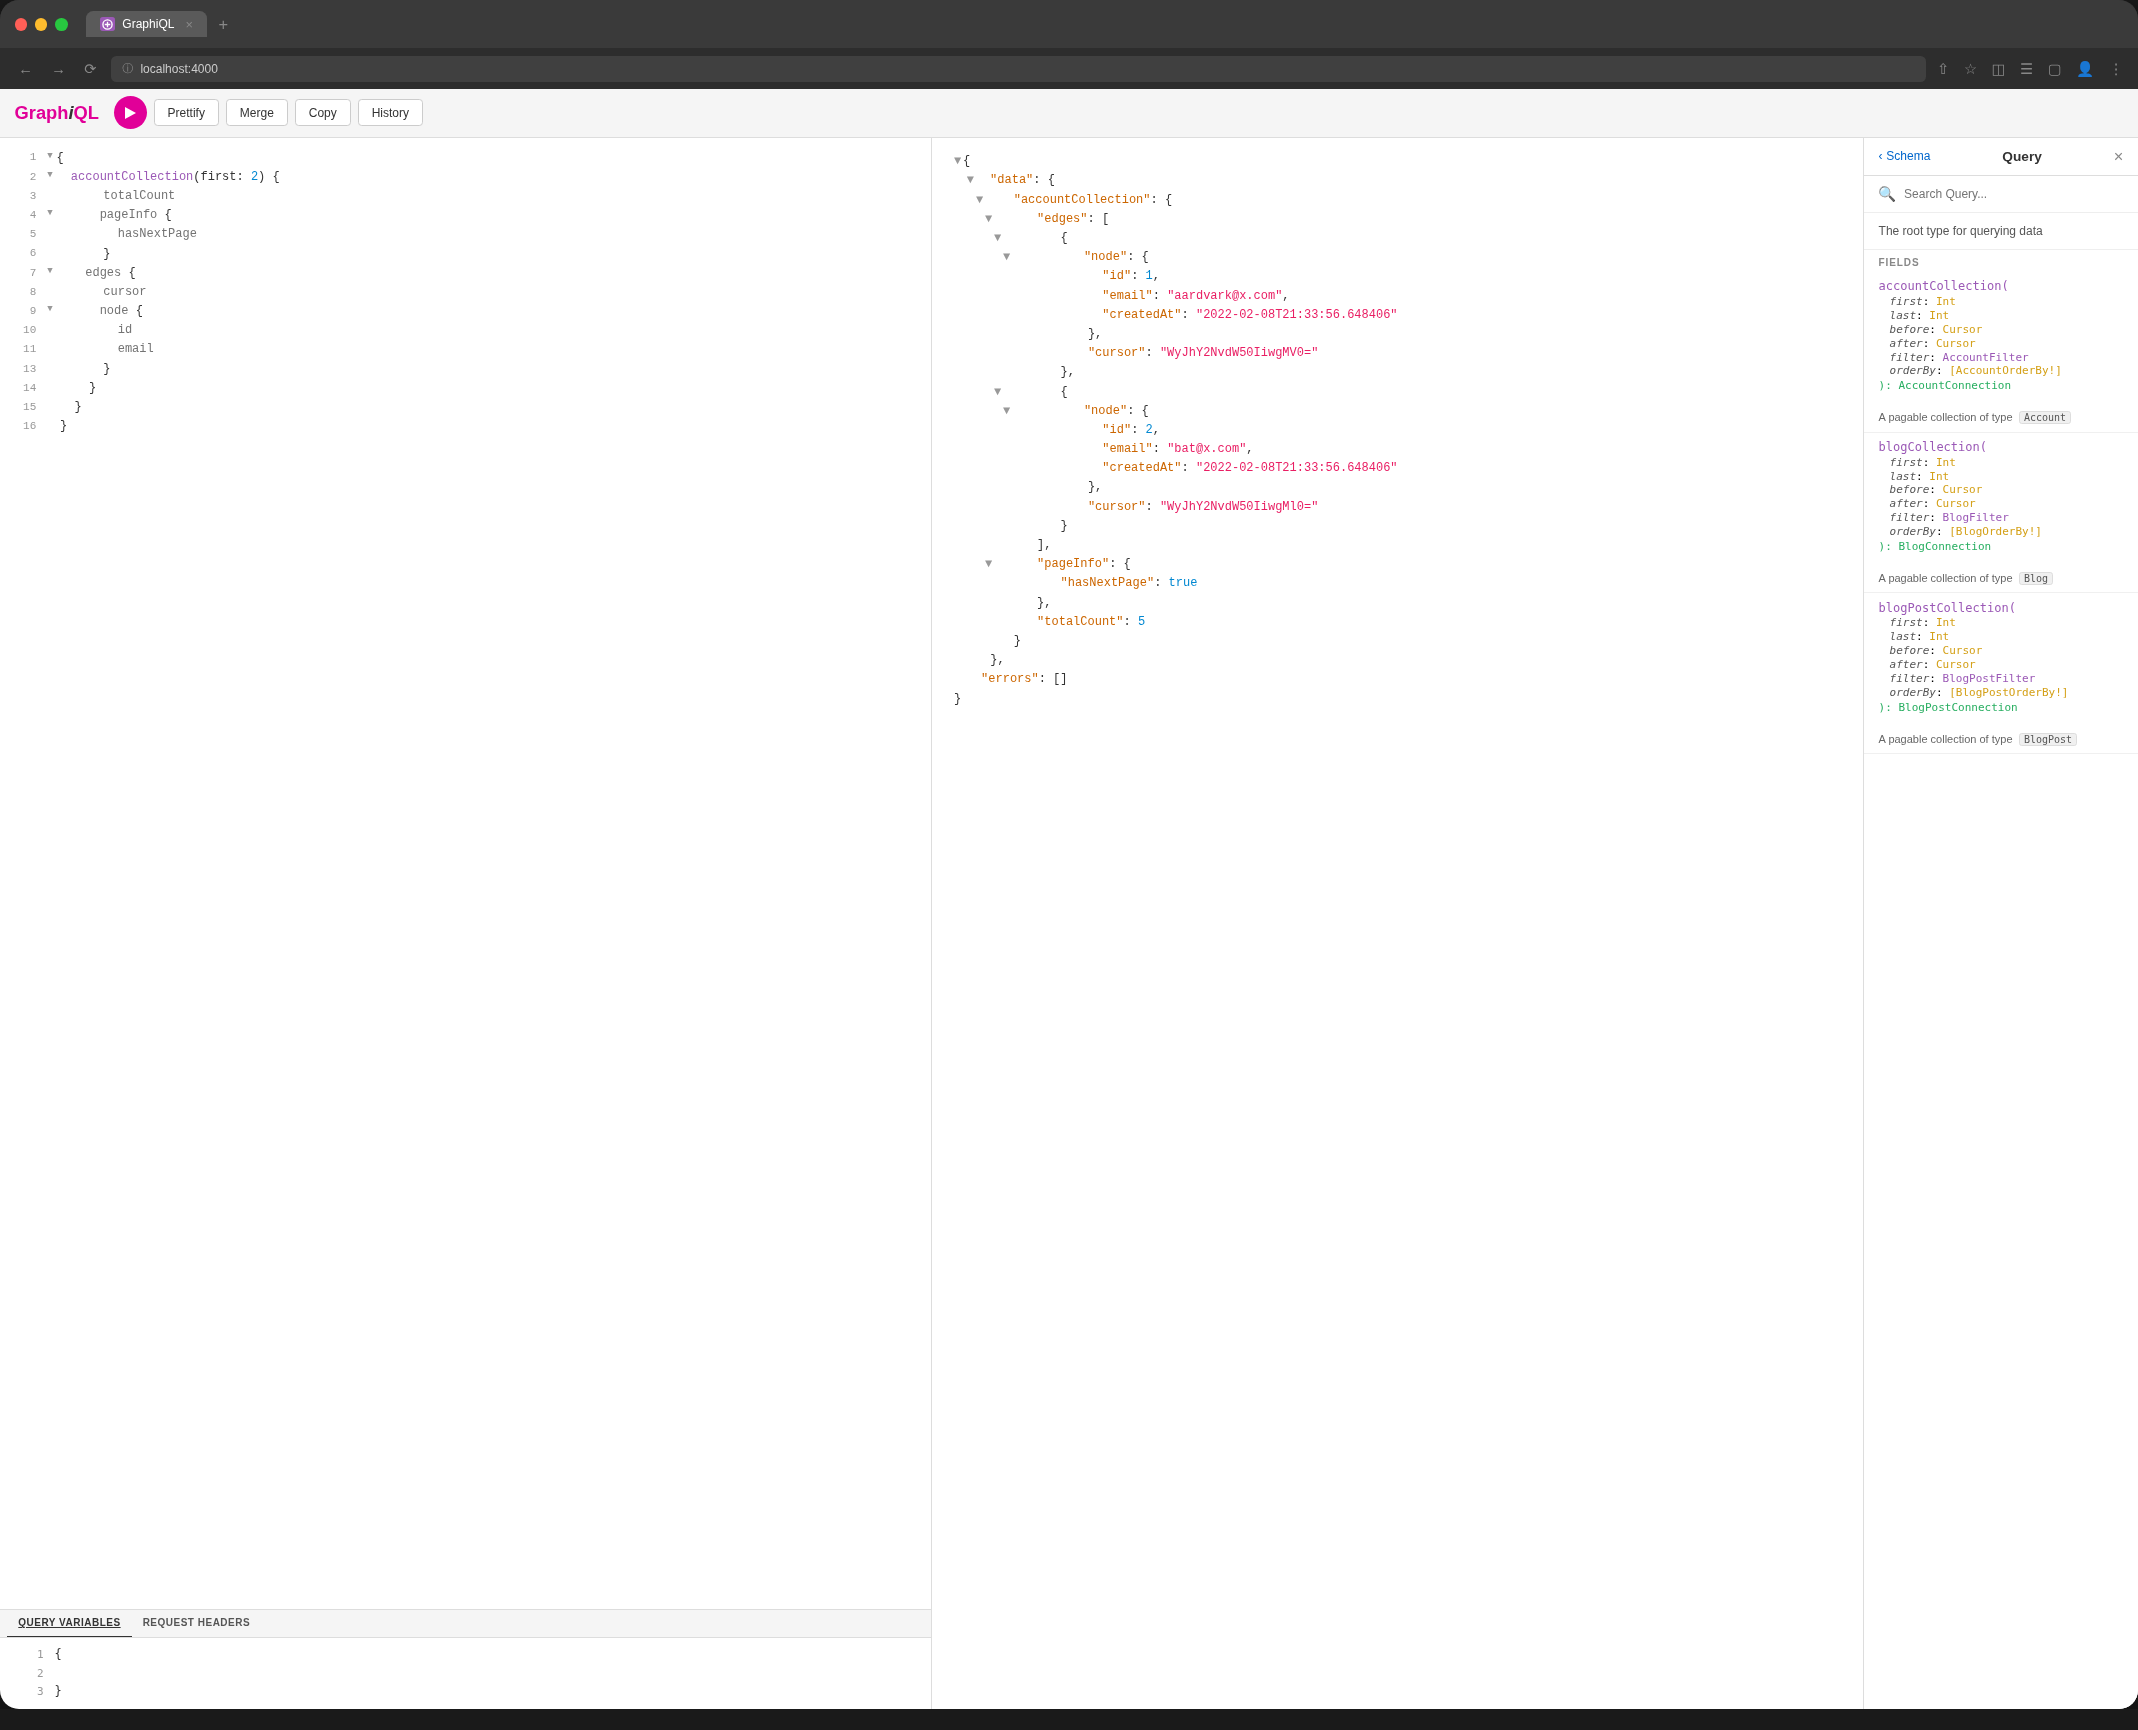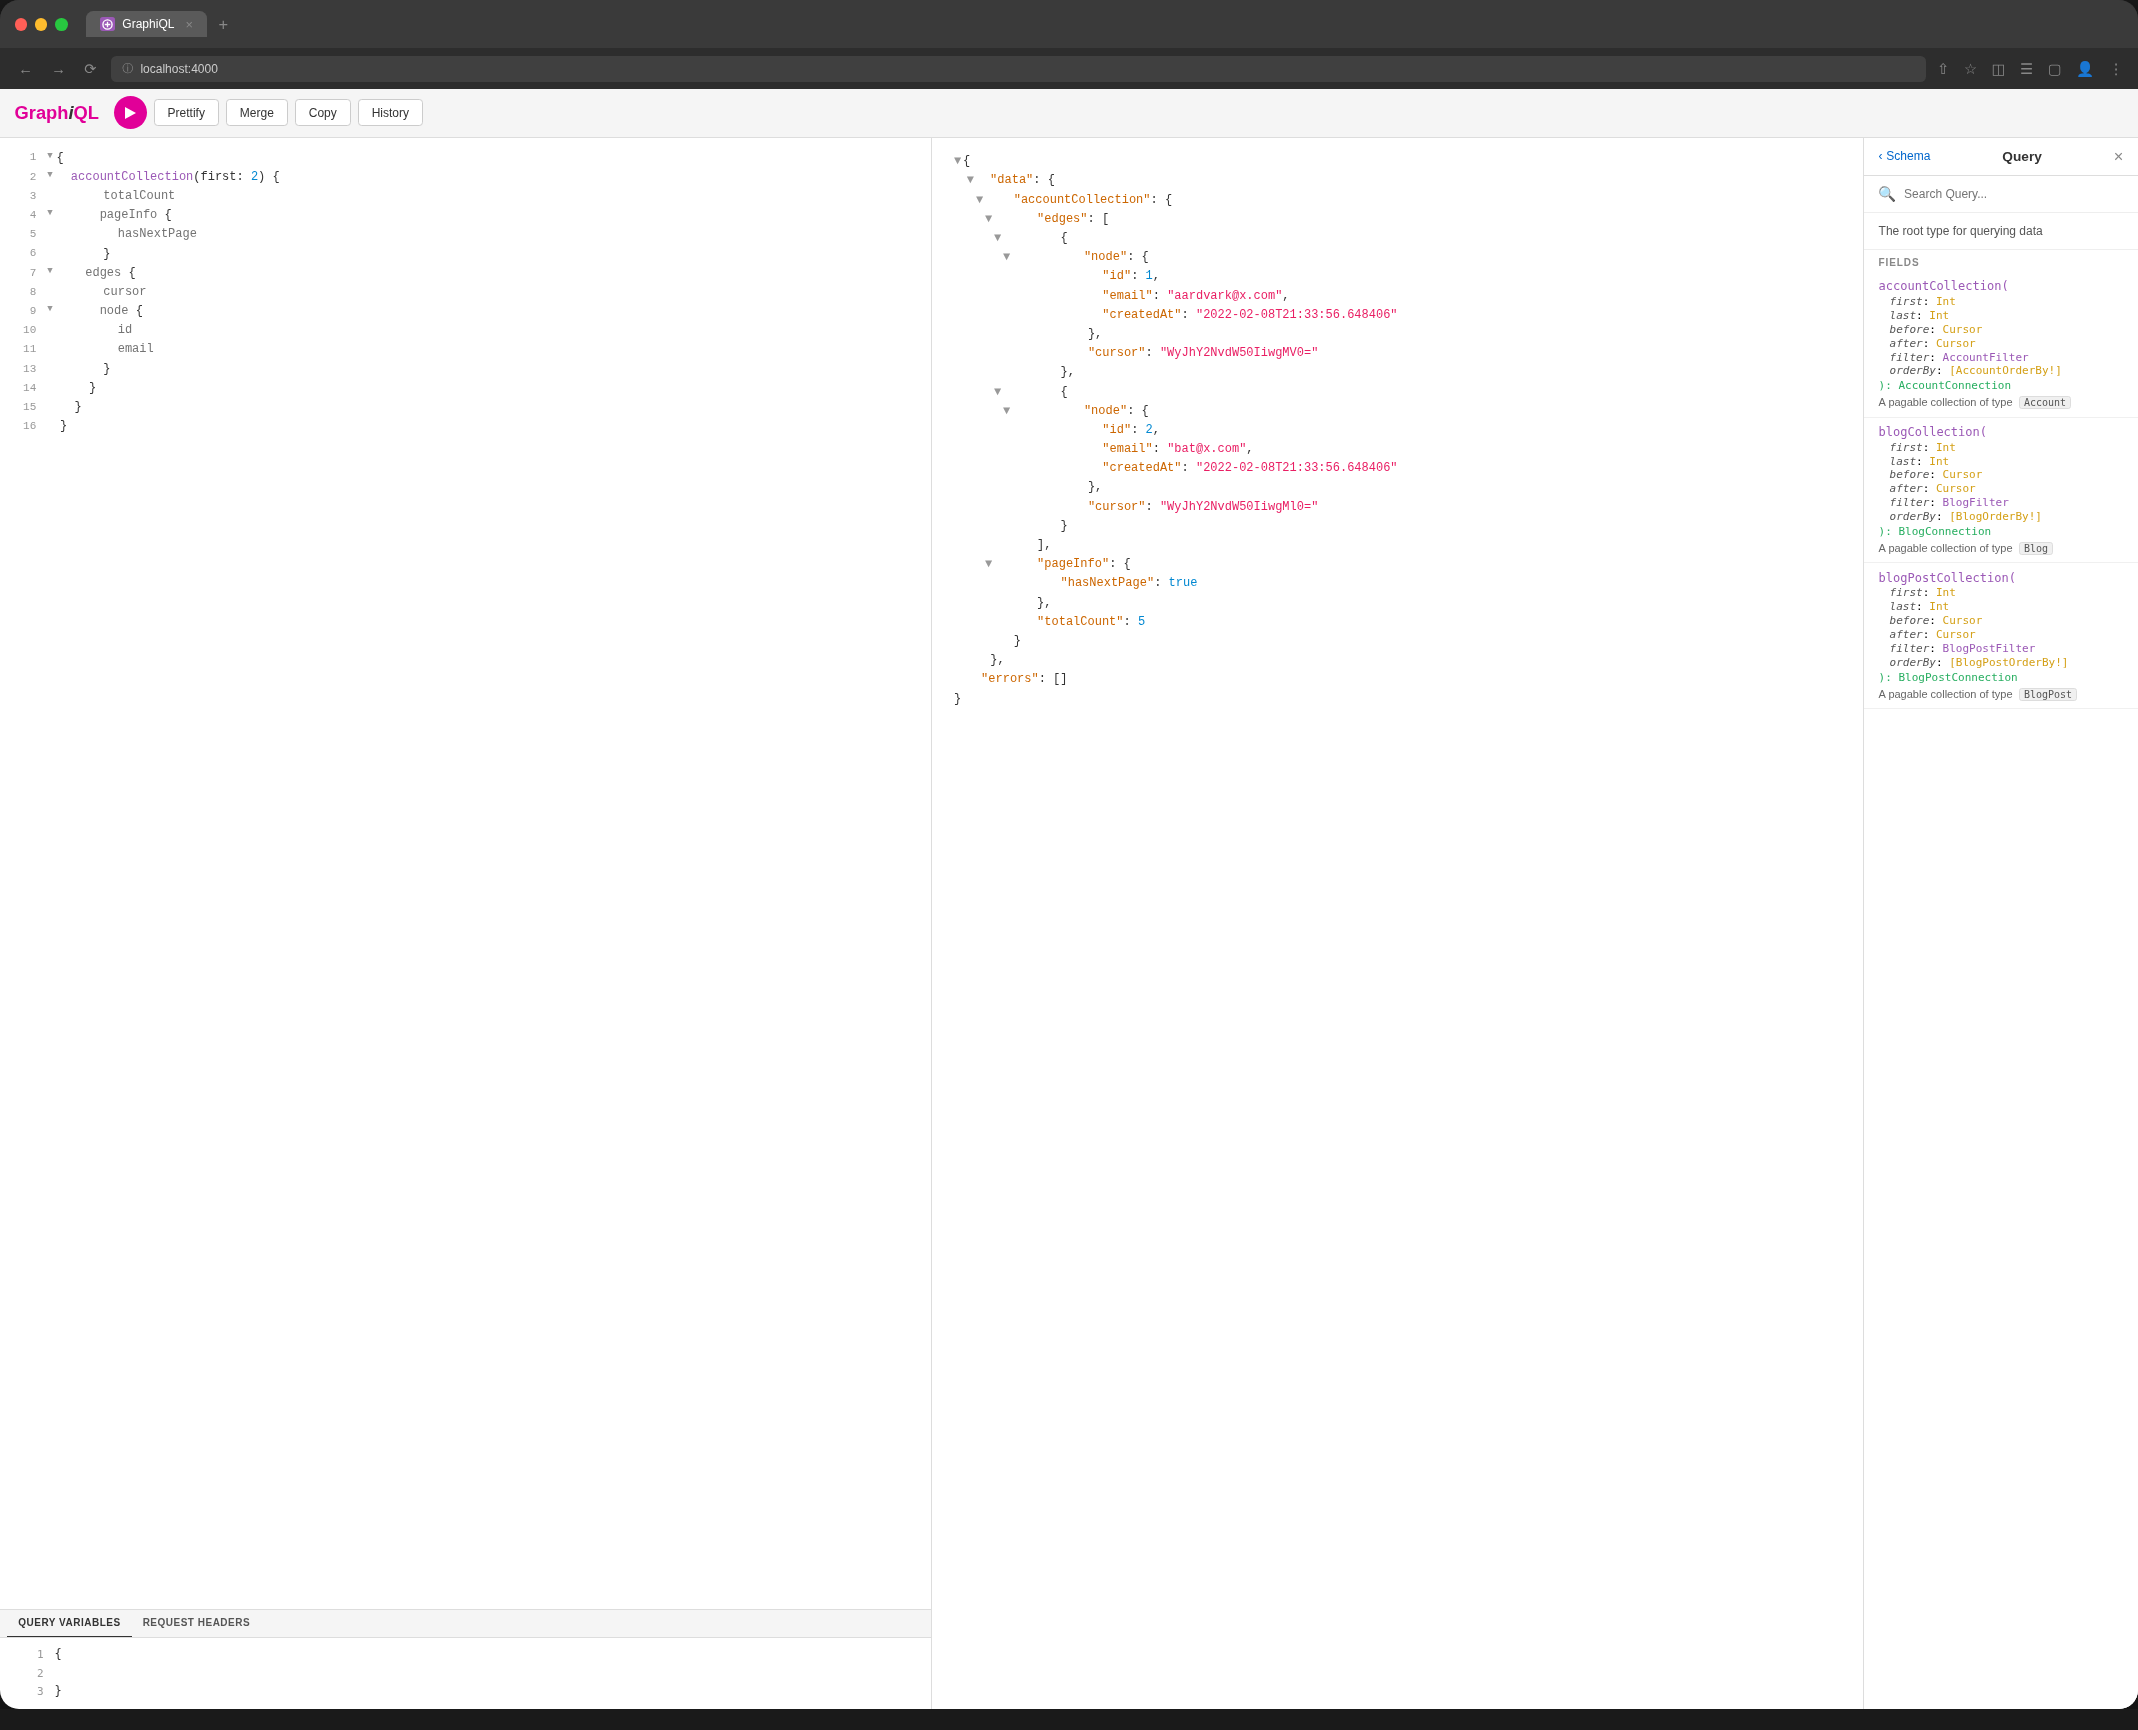--- a/index.html
+++ b/index.html
@@ -53,41 +53,41 @@
     .c-blue { color: #737373; }
     .c-key { color: #cc6600; }
     .c-value-string { color: #e91e63; }
     .c-true { color: #0288d1; }
     .c-number { color: #0288d1; }
 
     
     .var-section { border-top: 0.9px solid #ddd; }
     .var-tabs { display: flex; padding: 0 7.3px; background: #f5f5f5; border-bottom: 0.9px solid #ddd; }
     .var-tab { padding: 7.3px 11px; font-size: 10px; font-weight: 700; letter-spacing: 0.5px; color: #555; cursor: pointer; text-transform: uppercase; }
-    .var-tab.active { color: #333; border-bottom: 1.8px solid #333; }
+    .var-tab.active { color: #333; border-bottom: 1.8px solid #333; text-decoration: underline; }
     .var-content { padding: 7.3px; font-family: 'Monaco', 'Menlo', monospace; font-size: 12px; color: #333; }
 
     
     .sidebar-header { display: flex; align-items: center; justify-content: space-between; padding: 9.1px 14.6px; border-bottom: 0.9px solid #ddd; }
     .sidebar-back { display: flex; align-items: center; gap: 3.7px; color: #0066cc; font-size: 12px; cursor: pointer; }
     .sidebar-title { font-size: 13.7px; font-weight: 600; color: #333; }
     .sidebar-close { color: #888; font-size: 16.4px; cursor: pointer; background: none; border: none; }
     .sidebar-search { padding: 9.1px 14.6px; border-bottom: 0.9px solid #eee; display: flex; align-items: center; gap: 7.3px; }
     .search-icon { color: #888; }
     .search-input { border: none; outline: none; font-size: 12px; color: #333; flex: 1; background: transparent; }
     .sidebar-desc { padding: 11px 14.6px; font-size: 12px; color: #555; border-bottom: 0.9px solid #eee; }
     .sidebar-fields-label { padding: 7.3px 14.6px 3.7px; font-size: 10px; font-weight: 700; letter-spacing: 0.9px; color: #888; text-transform: uppercase; }
     .sidebar-content { flex: 1; overflow-y: auto; }
     .field-group { padding: 7.3px 14.6px; border-bottom: 0.9px solid #f0f0f0; }
     .field-name { font-family: 'Monaco', 'Menlo', monospace; font-size: 12px; color: #9b59b6; margin-bottom: 1.8px; }
     .field-arg { font-family: 'Monaco', 'Menlo', monospace; font-size: 11px; padding-left: 11px; margin: 0.9px 0; }
     .field-arg .arg-name { color: #555; font-style: italic; }
     .field-arg .arg-type { color: #d4a017; }
     .field-type-line { font-family: 'Monaco', 'Menlo', monospace; font-size: 11px; color: #27ae60; margin-top: 1.8px; }
-    .field-desc { font-size: 11px; color: #666; margin-top: 4px; }
+    .field-desc { font-size: 11px; color: #666; margin-top: 19px; }
     .type-badge { display: inline-block; background: #f0f0f0; border: 0.9px solid #ddd; border-radius: 2.7px; padding: 0 3.7px; font-family: monospace; font-size: 10px; color: #555; margin-left: 3.7px; }
     .result-fold { color: #999; margin-right: 1.8px; cursor: pointer; }
 
     
     ::-webkit-scrollbar { width: 5.5px; height: 5.5px; }
     ::-webkit-scrollbar-track { background: #f5f5f5; }
     ::-webkit-scrollbar-thumb { background: #ccc; border-radius: 2.7px; }
   </style>
 </head>
 <body>

